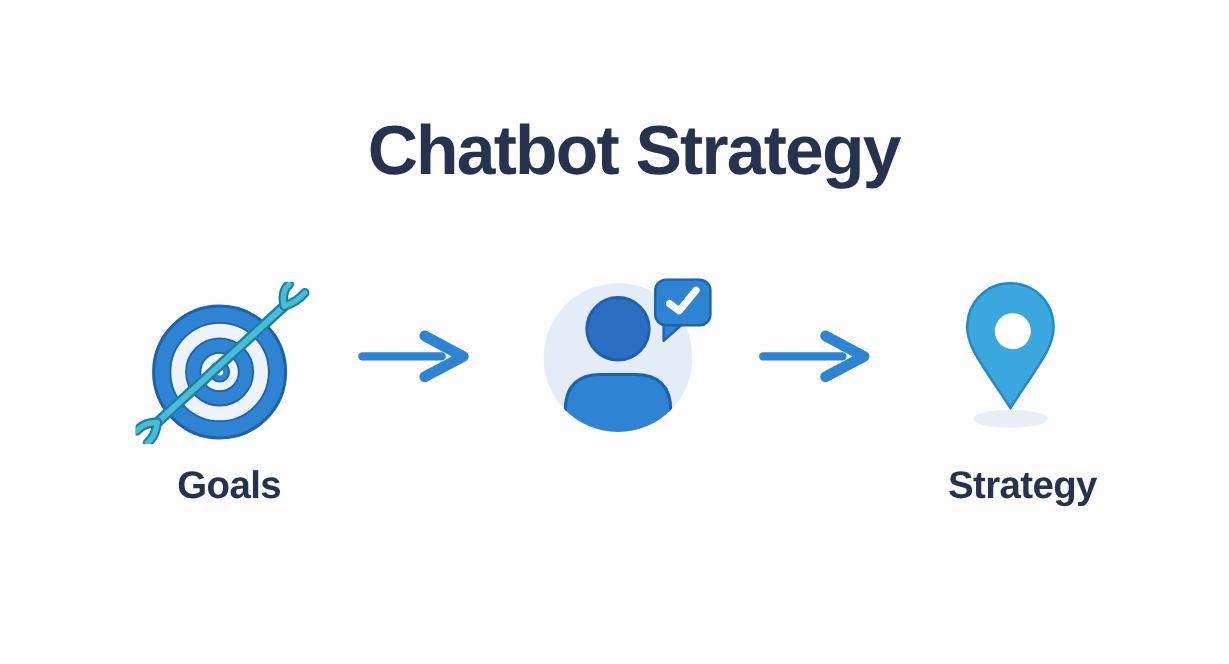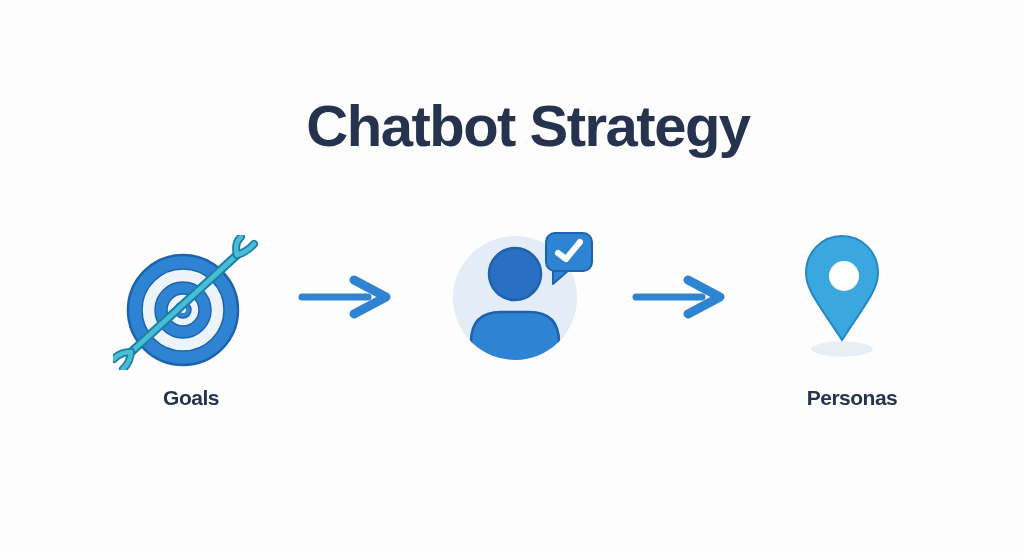--- a/index.html
+++ b/index.html
@@ -26,21 +26,21 @@
   .icon-svg { position: absolute; display: block; }
   #goals-icon    { left: 113px; top: 235px; }
   #arrow-1       { left: 296px; top: 275px; }
   #personas-icon { left: 449px; top: 226px; }
   #arrow-2       { left: 630px; top: 275px; }
   #journey-icon  { left: 800px; top: 230px; }
   .step-label {
     position: absolute;
     top: 386px;
     transform: translateX(-50%);
-    font-size: 21px;
+    font-size: 32px;
     font-weight: bold;
     letter-spacing: -0.5px;
     color: var(--text-dark, #25334e);
     white-space: nowrap;
   }
   #label-goals    { left: 191px; }
   #label-personas { left: 522px; }
   #label-journey  { left: 852px; }
 
   
@@ -115,15 +115,15 @@
     <polyline points="58,5 90,22 58,39" class="fill-none stroke-primary" stroke-width="9" stroke-linecap="round" stroke-linejoin="round"></polyline>
   </svg>
 
   <svg id="journey-icon" class="icon-svg" width="90" height="130" viewBox="0 0 90 130">
     <ellipse cx="42" cy="119" rx="31" ry="7.5" class="fill-shadow stroke-none"></ellipse>
     <path d="M42,6 C22,6 6,22 6,43 C6,59 17,72 42,110 C67,72 78,59 78,43 C78,22 62,6 42,6 Z" class="fill-pin stroke-pin" stroke-width="2"></path>
     <circle cx="44" cy="46" r="15" class="fill-white stroke-none"></circle>
   </svg>
 
   <div class="step-label" id="label-goals">Goals</div>
-  <div class="step-label" id="label-journey">Personas</div>
+  <div class="step-label" id="label-journey">Strategy</div>
 
 </div>
 
 </body></html>

